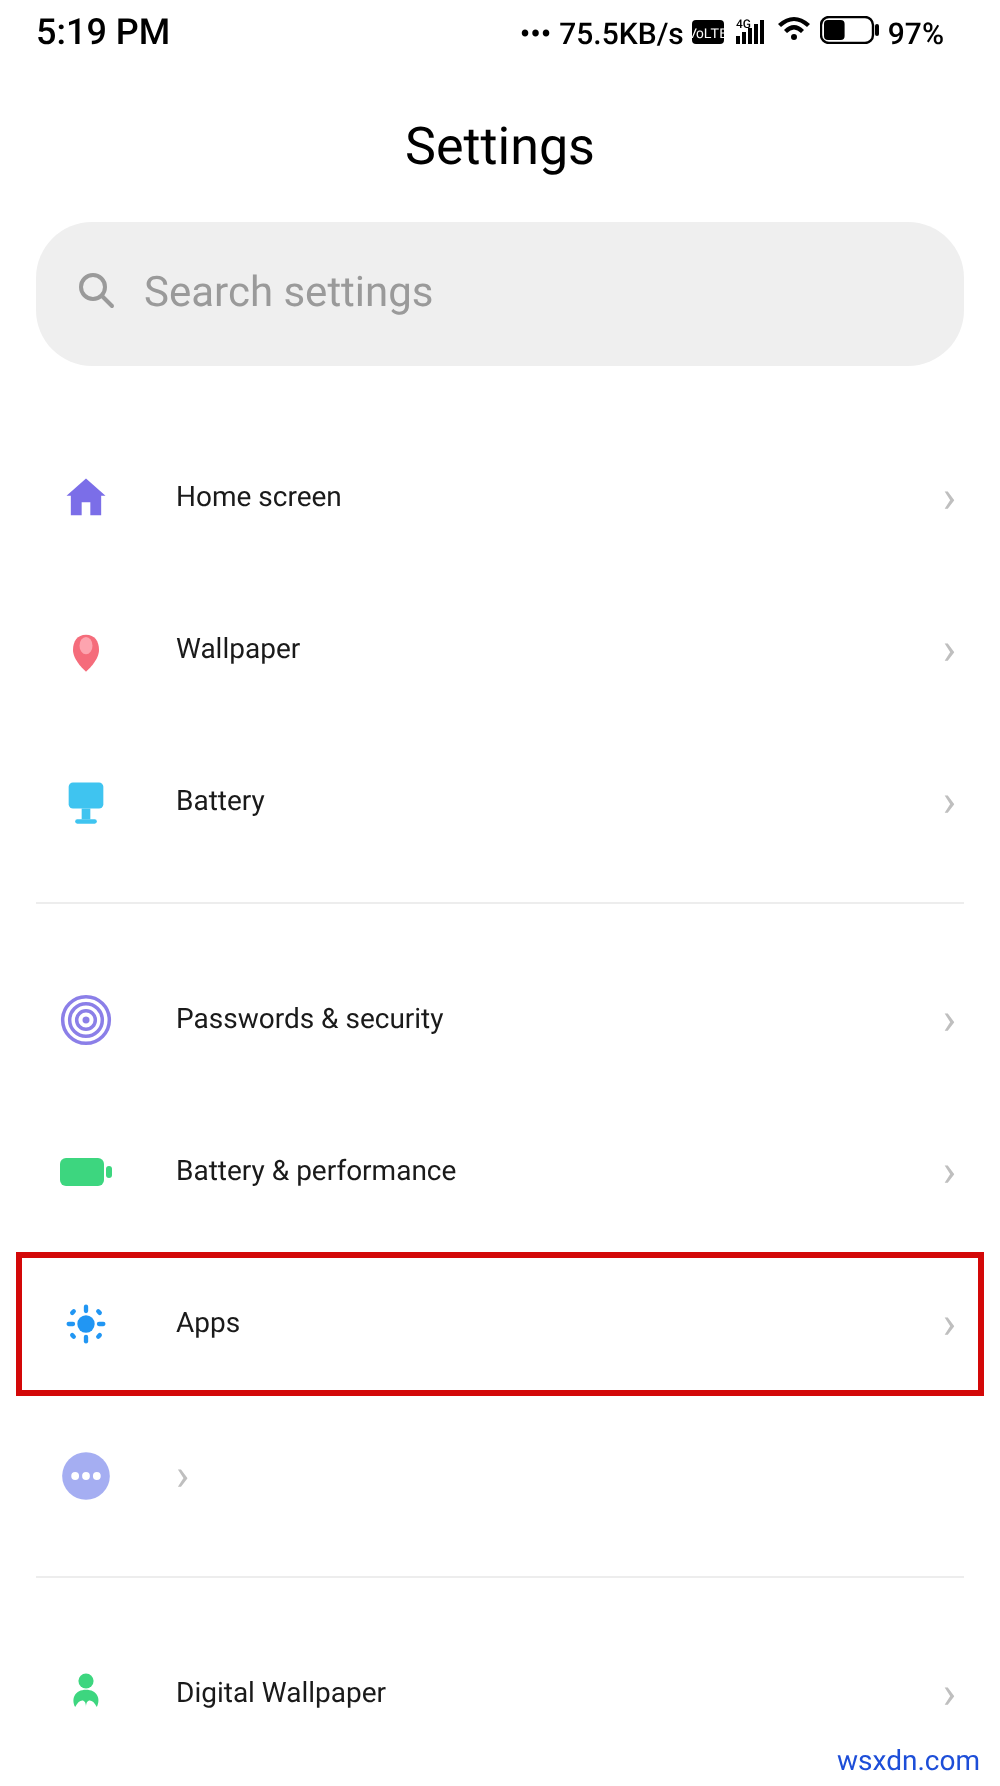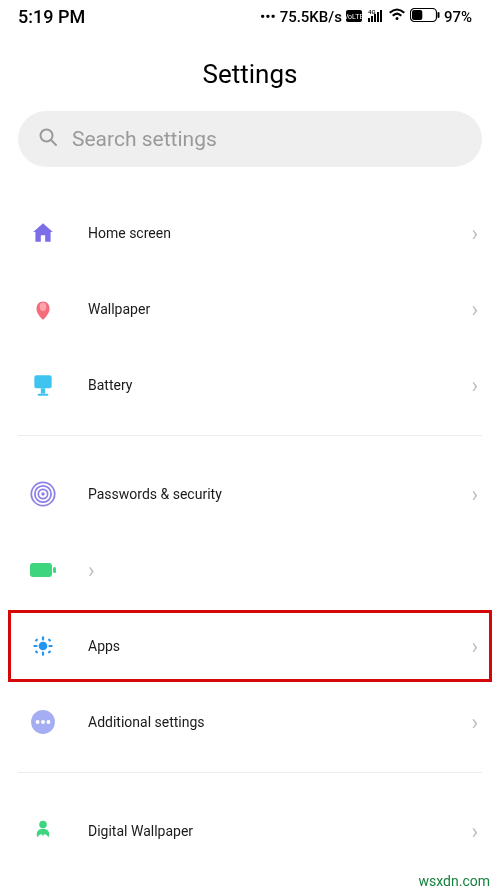--- a/index.html
+++ b/index.html
@@ -29,21 +29,21 @@
     .page-title {
       text-align: center;
       font-size: 26px;
       font-weight: 400;
       margin: 28px 0 22px 0;
     }
     .search-box {
       margin: 0 18px 28px 18px;
       background: #efefef;
       border-radius: 28px;
-      height: 56px;
+      height: 72px;
       display: flex;
       align-items: center;
       padding: 0 20px;
       gap: 14px;
     }
     .search-placeholder {
       color: #9a9a9a;
       font-size: 21px;
     }
     .list-item {
@@ -83,21 +83,21 @@
       right: 8px;
       top: 2px;
       bottom: 2px;
       pointer-events: none;
     }
     .watermark {
       position: absolute;
       bottom: 4px;
       right: 10px;
       font-size: 14px;
-      color: #15803d;
+      color: #1d4ed8;
     }
   </style>
 </head>
 <body>
 
 <div class="status-bar">
   <span>5:19 PM</span>
   <div class="status-right">
     <span>•••</span>
     <span>75.5KB/s</span>
@@ -193,20 +193,21 @@
   <span class="chevron">›</span>
 </div>
 
 <div class="list-item">
   <span class="icon-wrap">
     <svg width="28" height="20" viewBox="0 0 28 20">
         <rect x="1" y="3" width="22" height="14" rx="3" fill="#3dd67f"></rect>
         <rect x="24" y="7" width="3" height="6" rx="1.5" fill="#3dd67f"></rect>
       </svg>
   </span>
+  <span class="item-label">Battery &amp; performance</span>
   <span class="chevron">›</span>
 </div>
 
 <div class="list-item">
   <div class="highlight"></div>
   <span class="icon-wrap">
     <svg width="26" height="26" viewBox="0 0 24 24">
         <circle cx="12" cy="12" r="4" fill="#2196f3"></circle>
         <rect x="11" y="3" width="2" height="4" rx="1" fill="#2196f3"></rect>
         <rect x="11" y="17" width="2" height="4" rx="1" fill="#2196f3"></rect>
@@ -224,21 +225,20 @@
 
 <div class="list-item">
   <span class="icon-wrap">
     <svg width="26" height="26" viewBox="0 0 24 24">
         <circle cx="12" cy="12" r="11" fill="#a5aef2"></circle>
         <circle cx="7" cy="12" r="1.8" fill="#fff"></circle>
         <circle cx="12" cy="12" r="1.8" fill="#fff"></circle>
         <circle cx="17" cy="12" r="1.8" fill="#fff"></circle>
       </svg>
   </span>
-  <span class="item-label">Additional settings</span>
   <span class="chevron">›</span>
 </div>
 
 <div class="divider"></div>
 
 <div class="list-item">
   <span class="icon-wrap">
     <svg width="26" height="26" viewBox="0 0 24 24">
         <circle cx="12" cy="6" r="3.5" fill="#3dd67f"></circle>
         <path d="M12 10 C7 10 5 14 7 18 C9 14 12 14 12 18 C12 14 15 14 17 18 C19 14 17 10 12 10 Z" fill="#3dd67f"></path>

